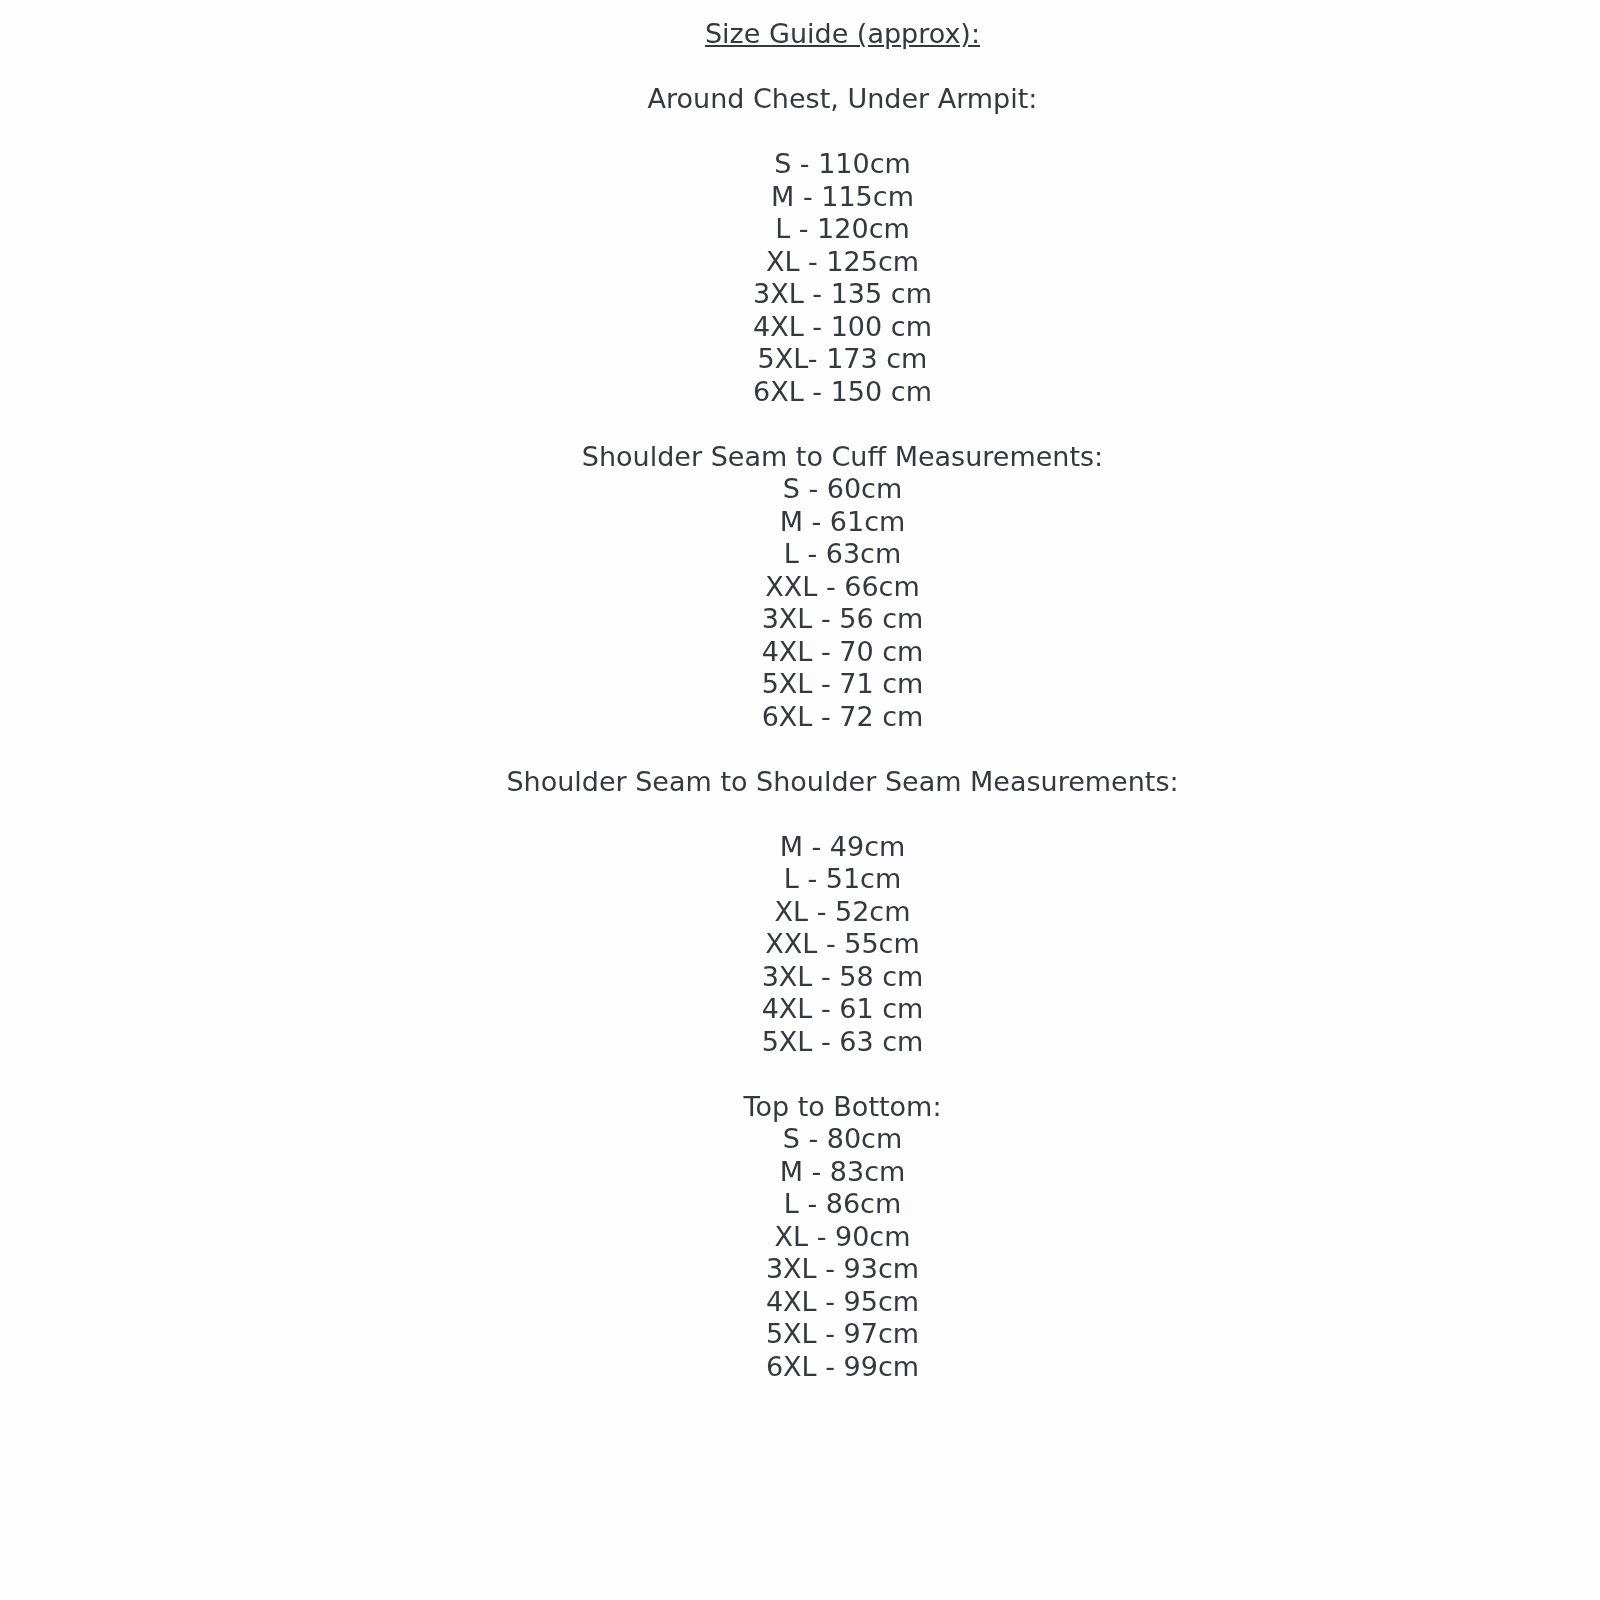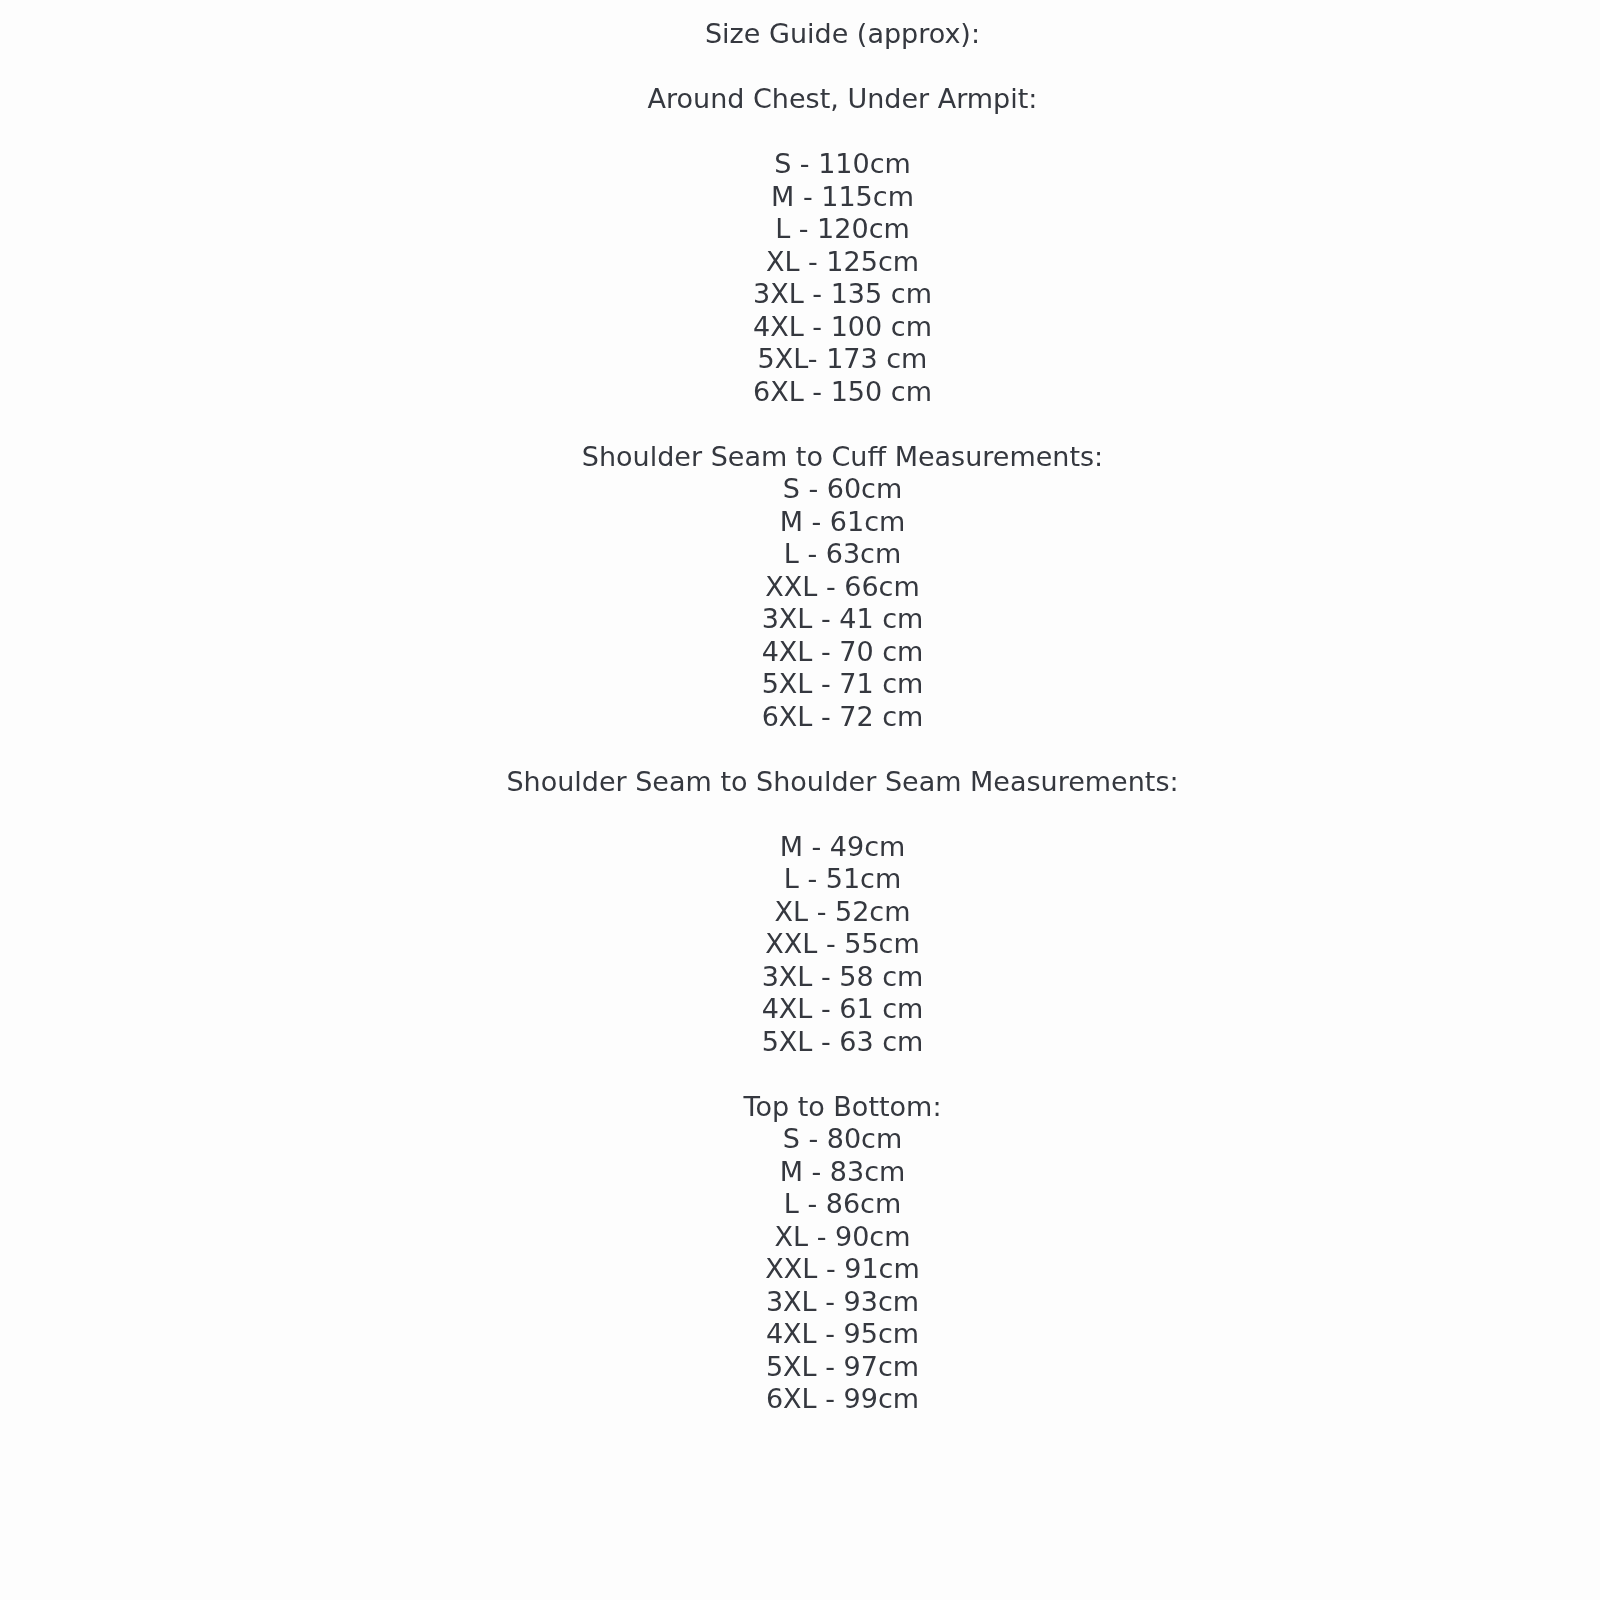--- a/index.html
+++ b/index.html
@@ -22,20 +22,21 @@
     line-height: 32.5px;
   }
   .line {
     height: 32.5px;
     white-space: pre;
   }
   .spacer {
     height: 32.5px;
   }
   .doc-title {
+    text-decoration: underline;
   }
 </style>
 </head>
 <body>
 
 <div class="content">
 
   <div class="line doc-title">Size Guide (approx):</div>
   <div class="spacer"></div>
 
@@ -49,21 +50,21 @@
   <div class="line">4XL - 100 cm</div>
   <div class="line">5XL- 173 cm</div>
   <div class="line">6XL - 150 cm</div>
   <div class="spacer"></div>
 
   <div class="line">Shoulder Seam to Cuff Measurements:</div>
   <div class="line">S - 60cm</div>
   <div class="line">M - 61cm</div>
   <div class="line">L - 63cm</div>
   <div class="line">XXL - 66cm</div>
-  <div class="line">3XL - 41 cm</div>
+  <div class="line">3XL - 56 cm</div>
   <div class="line">4XL - 70 cm</div>
   <div class="line">5XL - 71 cm</div>
   <div class="line">6XL - 72 cm</div>
   <div class="spacer"></div>
 
   <div class="line">Shoulder Seam to Shoulder Seam Measurements:</div>
   <div class="spacer"></div>
   <div class="line">M - 49cm</div>
   <div class="line">L - 51cm</div>
   <div class="line">XL - 52cm</div>
@@ -71,19 +72,18 @@
   <div class="line">3XL - 58 cm</div>
   <div class="line">4XL - 61 cm</div>
   <div class="line">5XL - 63 cm</div>
   <div class="spacer"></div>
 
   <div class="line">Top to Bottom:</div>
   <div class="line">S - 80cm</div>
   <div class="line">M - 83cm</div>
   <div class="line">L - 86cm</div>
   <div class="line">XL - 90cm</div>
-  <div class="line">XXL - 91cm</div>
   <div class="line">3XL - 93cm</div>
   <div class="line">4XL - 95cm</div>
   <div class="line">5XL - 97cm</div>
   <div class="line">6XL - 99cm</div>
 
 </div>
 
 </body></html>

